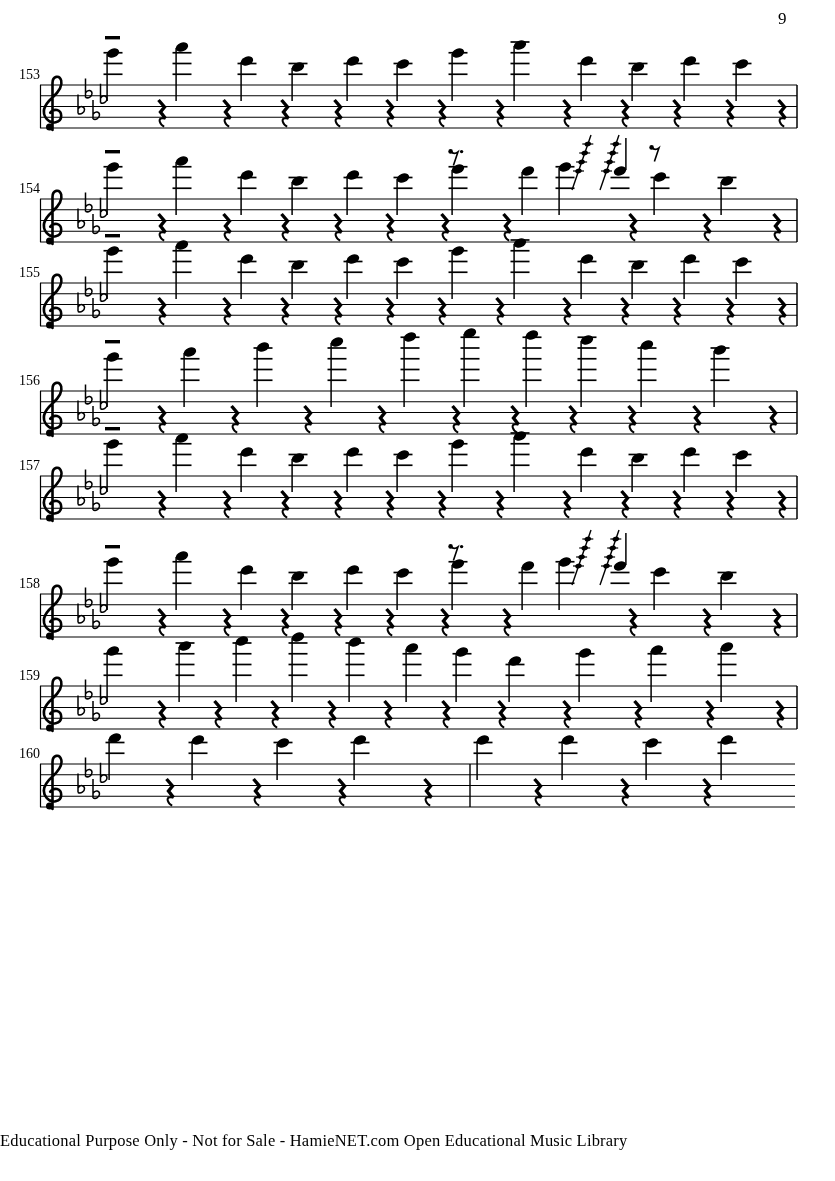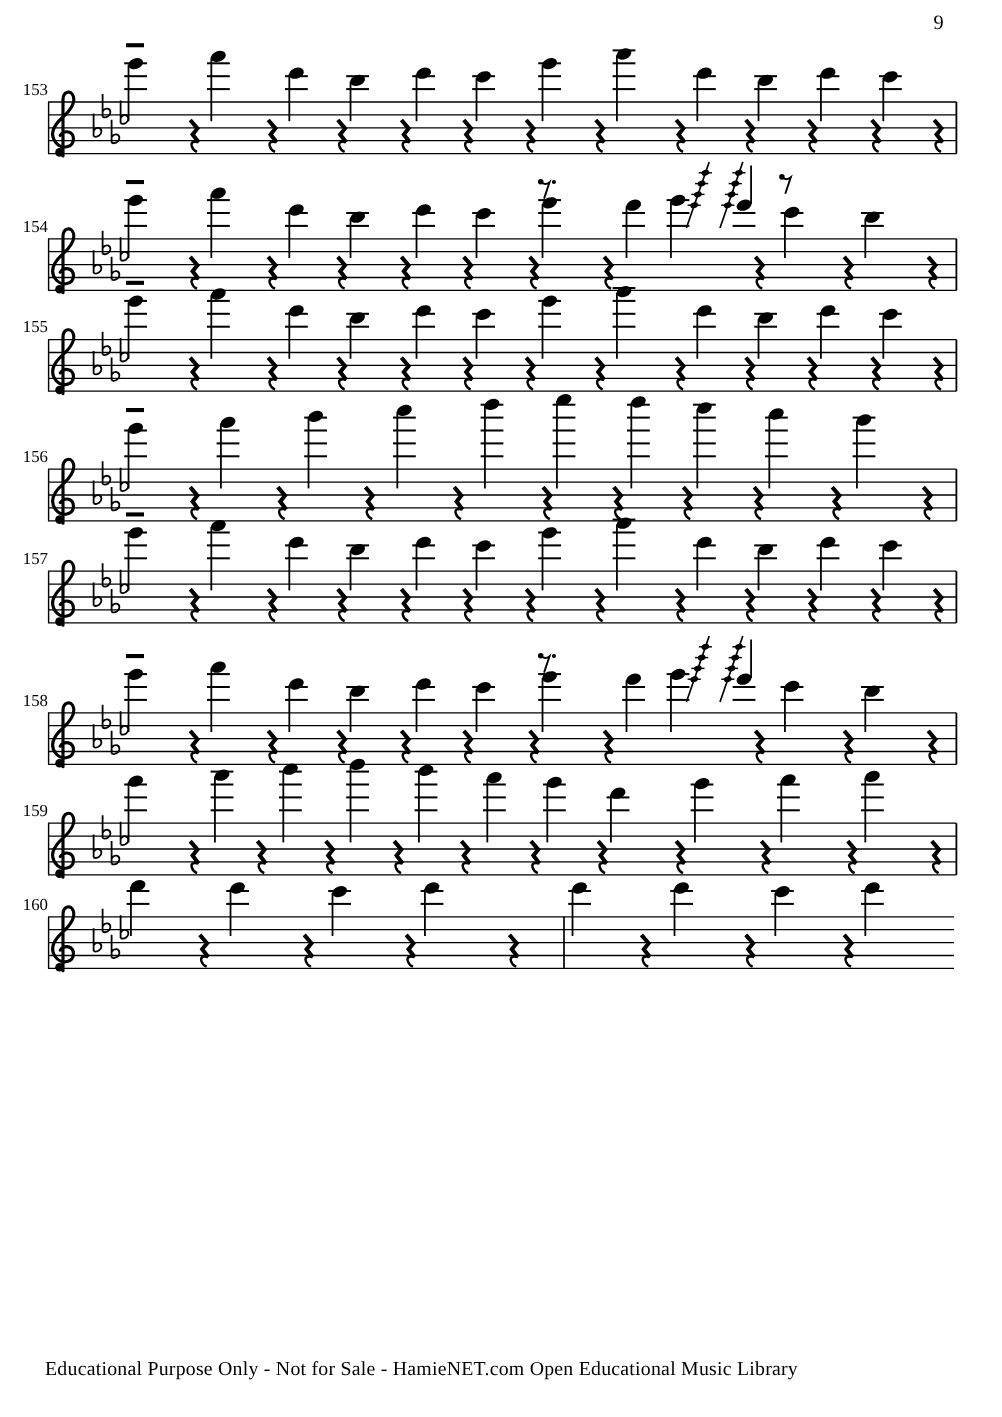--- a/index.html
+++ b/index.html
@@ -1,19 +1,19 @@
 <!DOCTYPE html>
 <html><head>
 <meta charset="utf-8">
 <style>
   html,body{margin:0;padding:0;background:#ffffff;}
   .page{position:relative;width:835px;height:1181px;background:#ffffff;overflow:hidden;
         font-family:"Liberation Serif","DejaVu Serif",serif;}
   .page-number{position:absolute;left:778px;top:9px;width:30px;font-size:17px;color:#000;}
-  .footer{position:absolute;left:0;top:1131px;width:665px;text-align:right;
+  .footer{position:absolute;left:0;top:1131px;width:665px;text-align:left;
           font-size:16.5px;color:#000;letter-spacing:0.2px;}
   #score{position:absolute;left:0;top:0;}
 </style>
 </head>
 <body>
 
 <div class="page">
   <svg id="score" width="835" height="1181" viewBox="0 0 835 1181">
       <g>
         <line x1="40" y1="85" x2="797" y2="85" stroke="#000000" stroke-width="1.1"></line>

